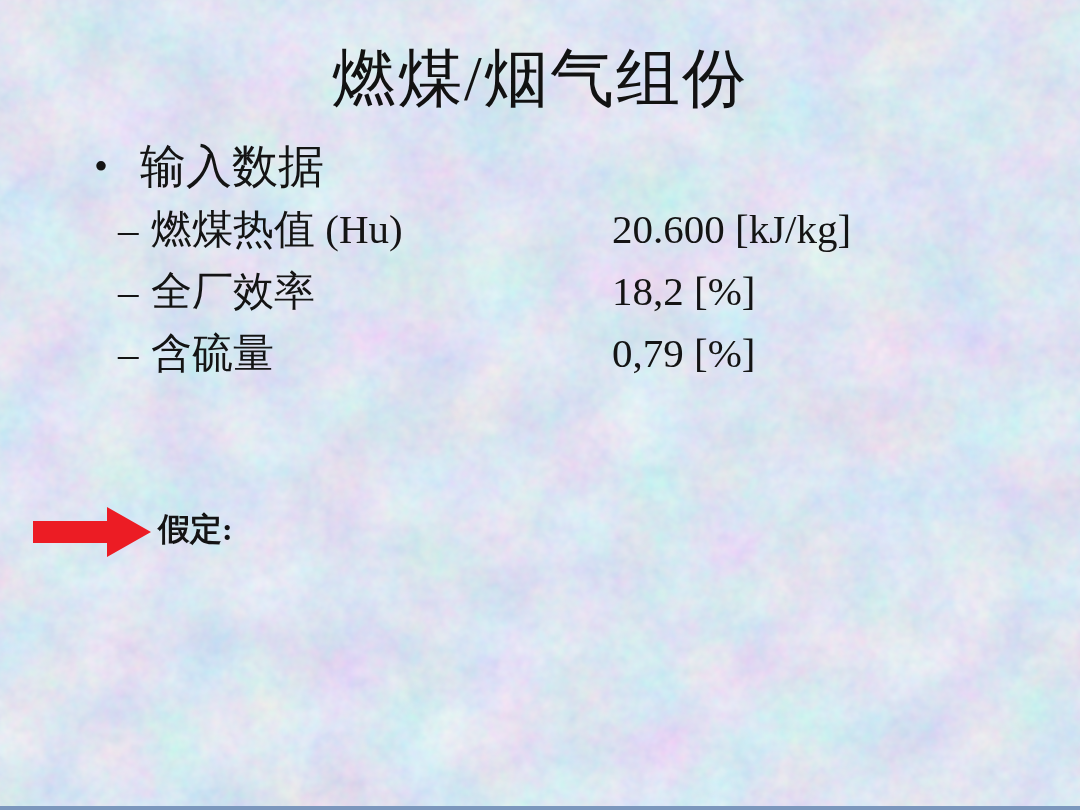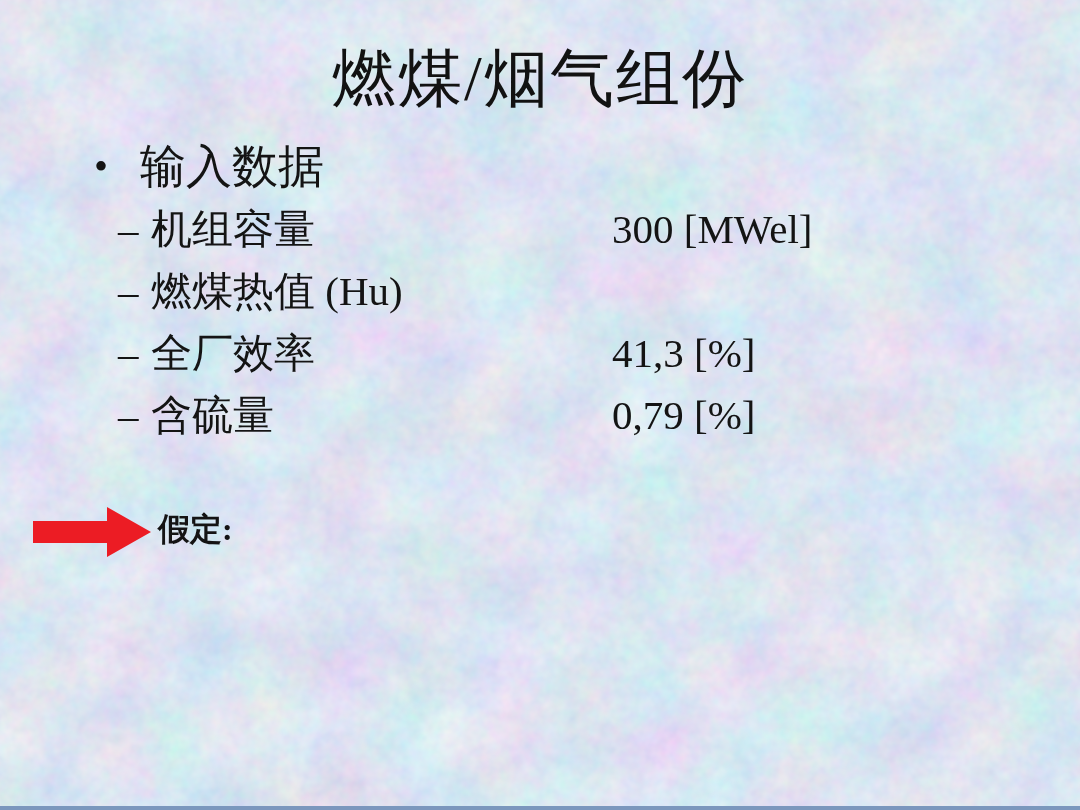--- a/index.html
+++ b/index.html
@@ -143,29 +143,26 @@
   <div class="content">
 
     <div class="slide-title">燃煤/烟气组份</div>
 
     <div class="section-heading">
       <span class="bullet">•</span><span>输入数据</span>
     </div>
 
     <div class="input-rows">
       <div class="input-row">
-        <span class="dash">–</span><span class="label">机组容量</span>
-        <span class="value">300 [MWel]</span>
-      </div>
-      <div class="input-row">
         <span class="dash">–</span><span class="label">燃煤热值 (Hu)</span>
+        <span class="value">20.600 [kJ/kg]</span>
       </div>
       <div class="input-row">
         <span class="dash">–</span><span class="label">全厂效率</span>
-        <span class="value">41,3 [%]</span>
+        <span class="value">18,2 [%]</span>
       </div>
       <div class="input-row">
         <span class="dash">–</span><span class="label">含硫量</span>
         <span class="value">0,79 [%]</span>
       </div>
     </div>
 
     <svg class="arrow-callout" viewBox="0 0 120 54" xmlns="http://www.w3.org/2000/svg">
       <polygon points="0,16 74,16 74,2 118,27 74,52 74,38 0,38" fill="#ec1c24"></polygon>
     </svg>

